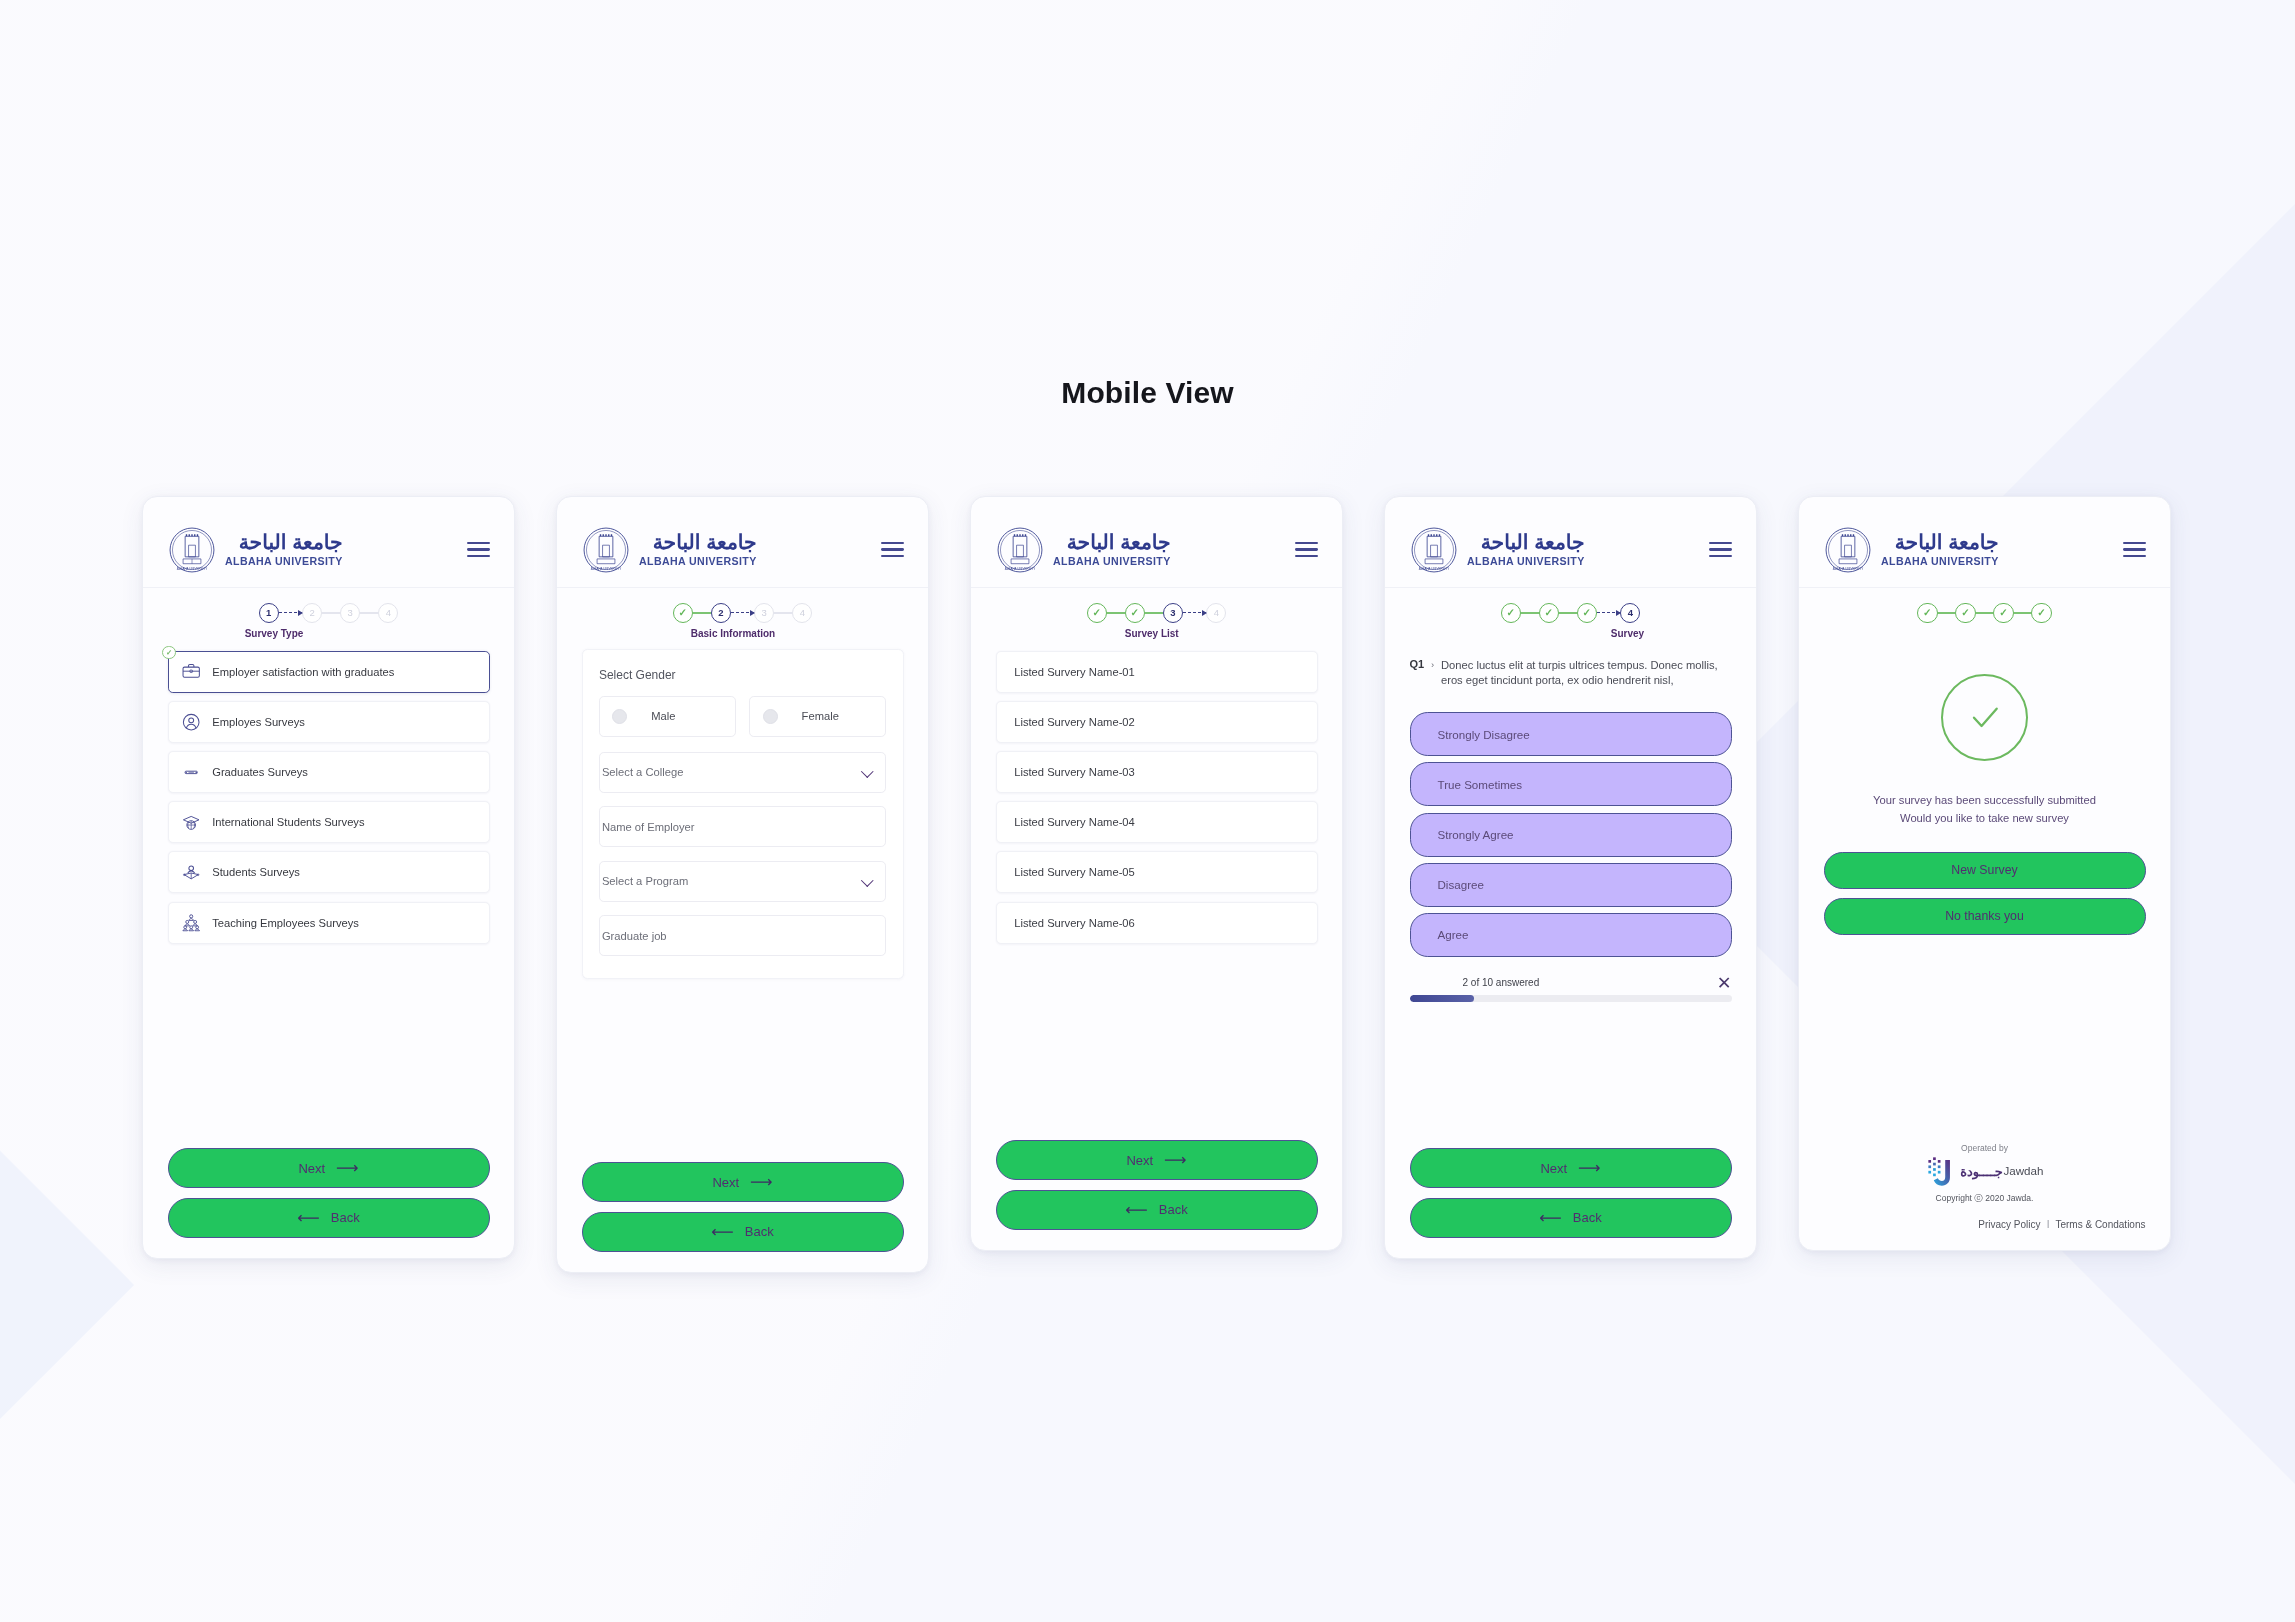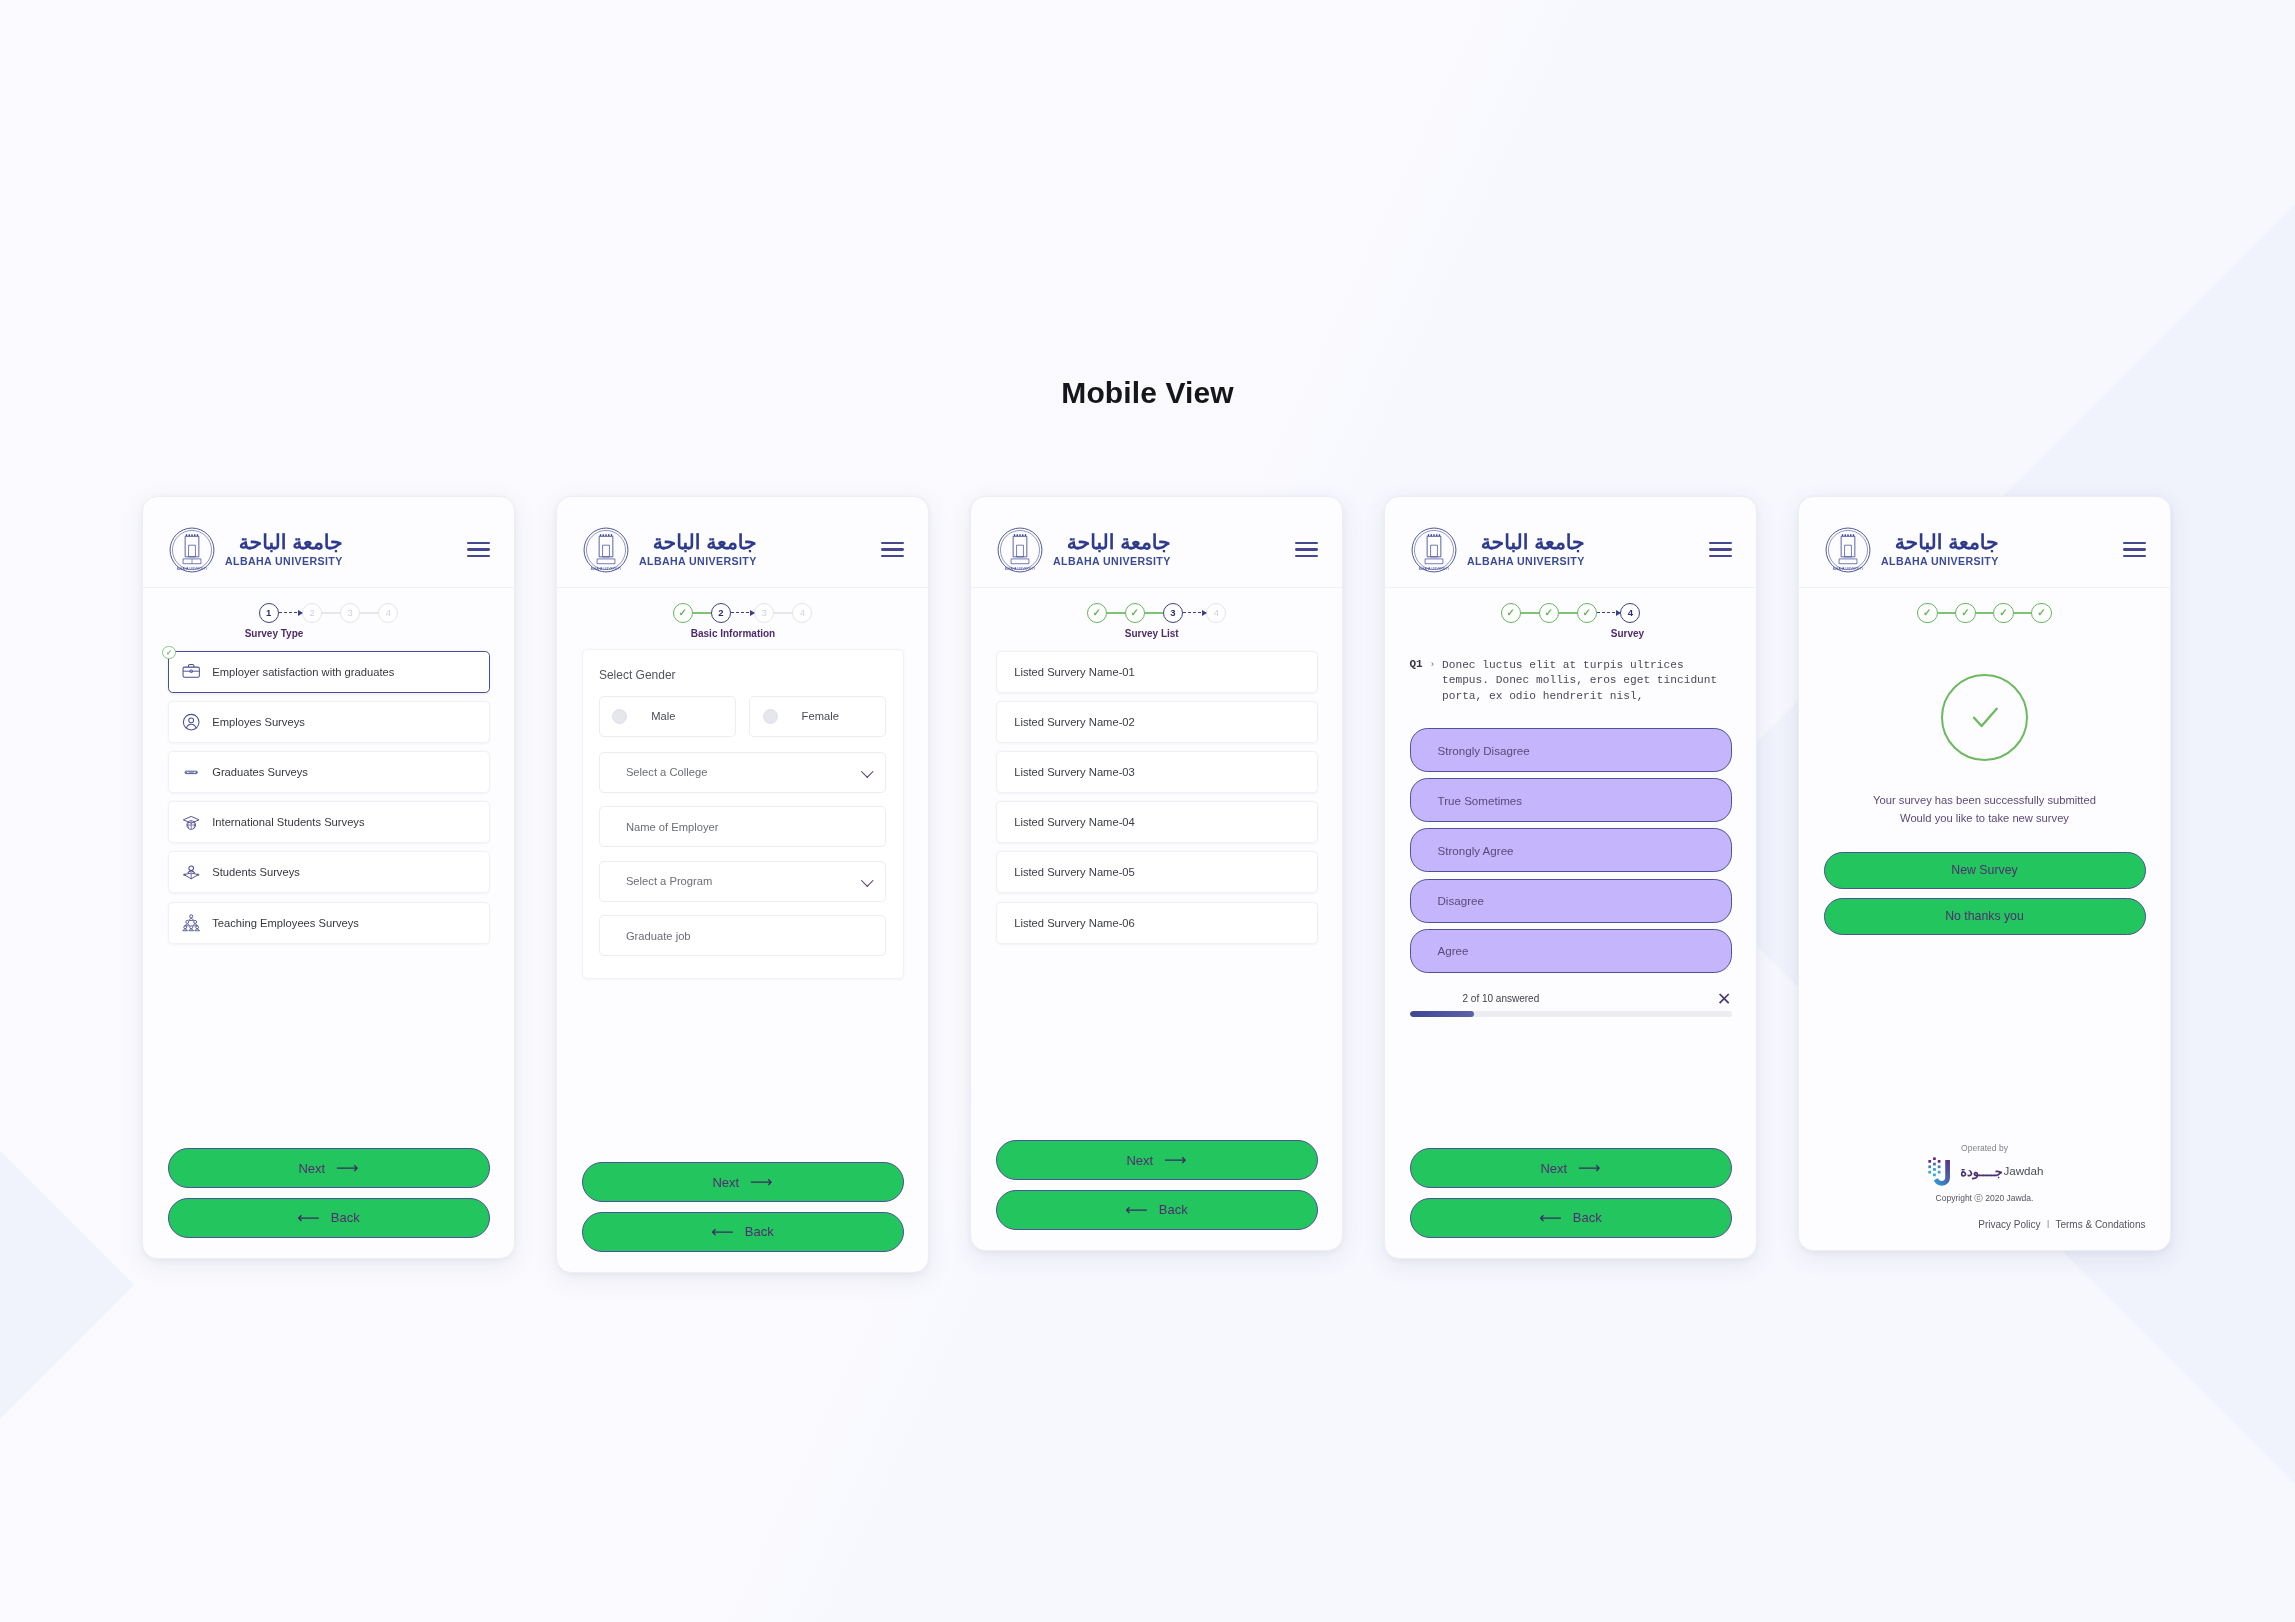--- a/index.html
+++ b/index.html
@@ -150,34 +150,34 @@
   .gender-row { display: flex; gap: 13.6px; margin-bottom: 15px; }
   .gender-opt {
     flex: 1; height: 41px; border: 0.7px solid #ececf2; border-radius: 4.8px;
     display: flex; align-items: center; gap: 24px; padding: 0 12.3px; cursor: pointer;
     background: #fff;
   }
   .radio { width: 15px; height: 15px; border-radius: 50%; background: #e6e7ec; border: 0.7px solid #dfe0e7; flex:0 0 15px;}
   .gender-opt span { font-size: 11.2px; color: #4a4c55; }
   .field {
     height: 41px; border: 0.7px solid #ececf2; border-radius: 4.8px; background: #fff;
-    display: flex; align-items: center; padding: 0 26px; margin-bottom: 13.6px;
+    display: flex; align-items: center; padding: 0 2px; margin-bottom: 13.6px;
     font-size: 11.2px; color: #6c6e78; cursor: text; position: relative;
   }
   .field.select { cursor: pointer; }
   .field.select::after {
     content: ""; position: absolute; right: 13.6px; top: 50%;
     width: 7.5px; height: 7.5px; margin-top: -5.5px;
     border-right: 1.6px solid #4c2f73; border-bottom: 1.6px solid #4c2f73;
     transform: rotate(45deg);
   }
   .field:last-child { margin-bottom: 0; }
 
   
-  .q-block { display: flex; gap: 6.8px; margin: 11px 0 23px 0; font-family: Liberation Mono, monospace; }
+  .q-block { display: flex; gap: 6.8px; margin: 11px 0 23px 0; }
   .q-num { font-size: 11px; font-weight: 700; color: #35373e; white-space: nowrap; padding-top: 0.7px; }
   .q-chev { color: #6b6d77; font-size: 9.5px; padding-top: 1.4px; }
   .q-text { font-size: 11.2px; color: #4a4c56; line-height: 1.42; }
   .answers { display: flex; flex-direction: column; gap: 6.1px; }
   .ans {
     height: 44px; border: 1.2px solid #4d5394; border-radius: 17.7px;
     background: #c4b5fd; display: flex; align-items: center; padding-left: 27px;
     font-size: 11.6px; color: #5b4a78; cursor: pointer;
   }
   .progress-block { margin-top: 19px; position: relative; }

